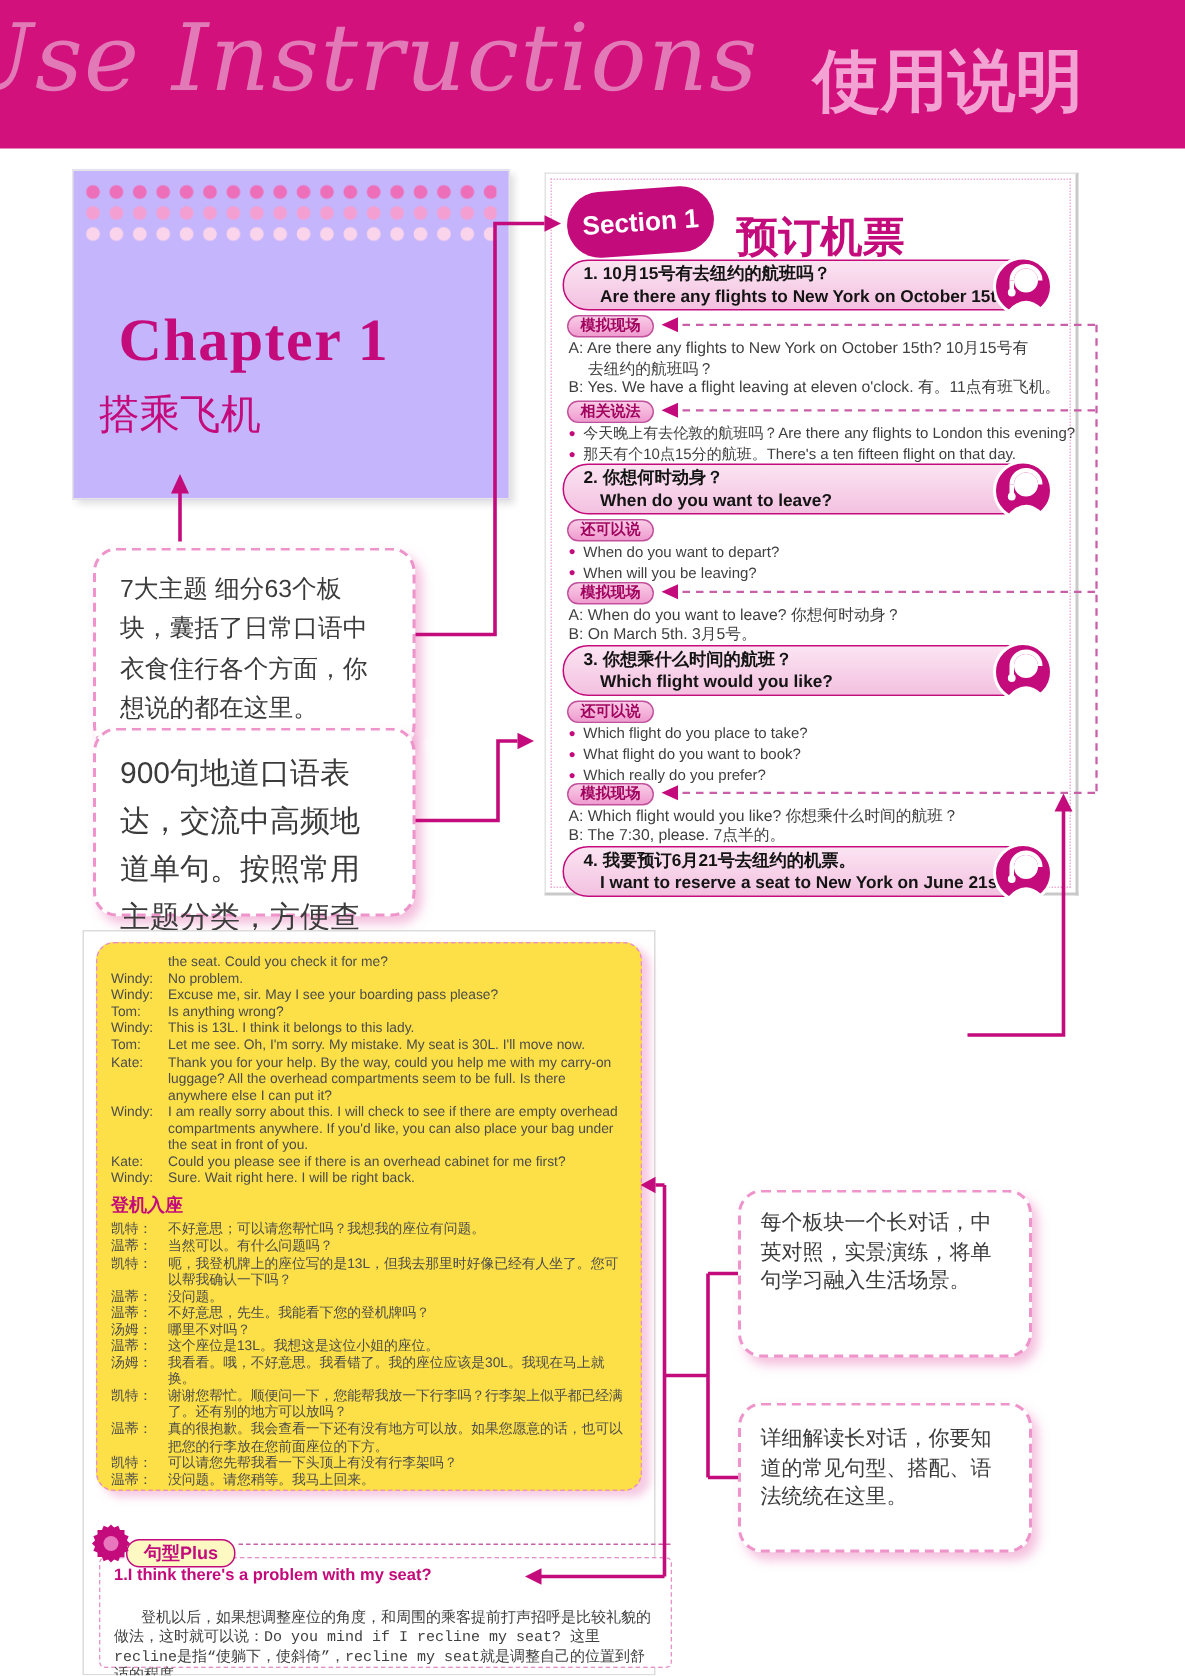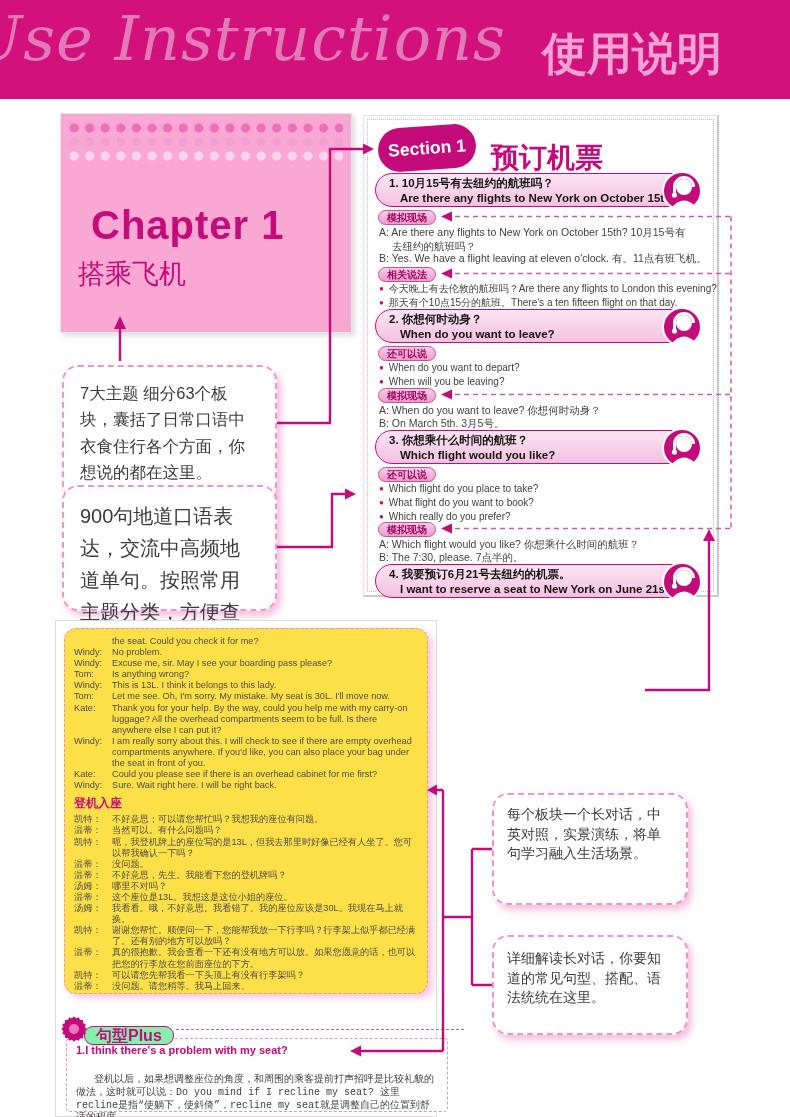--- a/index.html
+++ b/index.html
@@ -5,22 +5,22 @@
   html,body{margin:0;padding:0;background:#fff;}
   *{box-sizing:border-box;}
   .canvas{position:relative;width:790px;height:1117px;background:#fff;overflow:hidden;
           font-family:"Liberation Sans","DejaVu Sans",sans-serif;}
   
   .header{position:absolute;left:0;top:0;width:790px;height:99px;background:#d2117d;}
   .header-script{position:absolute;left:-30px;top:2px;font-family:"DejaVu Serif",serif;
           font-style:italic;font-size:62px;color:#e27ab8;letter-spacing:1px;white-space:nowrap;}
   .header-zh{position:absolute;left:542px;top:24px;font-size:45px;font-weight:bold;color:#f2a2d3;white-space:nowrap;}
   
-  .chapter-card{position:absolute;left:60px;top:113px;width:292px;height:220px;background:#f9a8d4;
-          border:1px solid #e6e6e6;box-shadow:3px 3px 5px rgba(0,0,0,.13);}
+  .chapter-card{position:absolute;left:48px;top:113px;width:292px;height:220px;background:#c4b5fd;
+          border:1px solid #e6e6e6;box-shadow:3px 3px 5px rgba(0,0,0,.13);font-family:Liberation Serif, serif;}
   .dots{margin:9px auto 0;width:274px;height:10px;background-repeat:repeat-x;background-size:15.6px 10px;}
   .dots.r1{background-image:radial-gradient(circle at 5px 5px,#ee6fb9 4.3px,transparent 4.8px);}
   .dots.r2{margin-top:4px;background-image:radial-gradient(circle at 5px 5px,#f49fd2 4.3px,transparent 4.8px);}
   .dots.r3{margin-top:4px;background-image:radial-gradient(circle at 5px 5px,#fad4eb 4.3px,transparent 4.8px);}
   .chapter-title{margin:42px 0 0 30px;font-size:40px;font-weight:bold;color:#c40b7c;letter-spacing:1px;}
   .chapter-sub{margin:8px 0 0 17px;font-size:27px;color:#c40b7c;}
   
   .bubble{position:absolute;background:#fff;border:2px dashed #ef94cb;border-radius:16px;
           color:#3b3b3b;box-shadow:4px 5px 7px rgba(236,130,190,.5);}
   .b1{left:62px;top:365px;width:215px;height:135px;padding:13px 16px;font-size:16.5px;line-height:1.6;}
@@ -51,22 +51,22 @@
   
   .bottom-page{position:absolute;left:55px;top:620px;width:382px;height:497px;background:#fff;border:1px solid #dcdcdc;}
   .dlg-box{position:absolute;left:8px;top:7px;width:364px;height:366px;border:1.5px dashed #ea8ec6;border-radius:12px;
           padding:7px 9px;box-shadow:5px 4px 6px rgba(238,150,200,.5);background:#fde047;}
   .dlg-row{display:flex;font-size:9.2px;line-height:11.1px;color:#4c4c4c;}
   .dlg-row .spk{flex:0 0 38px;}
   .dlg-row .txt{flex:1;}
   .boarding{font-size:12px;font-weight:bold;color:#c40b7c;margin:4px 0 2px;}
   .plus-row{position:absolute;left:60px;top:1016px;display:flex;align-items:center;height:26px;}
   .plus-star{width:28px;height:28px;margin-right:-4px;position:relative;z-index:2;}
-  .plus-tag{border:1.5px solid #c40b7c;border-radius:9px;padding:0 11px;font-size:16px;font-weight:bold;
-          color:#c40b7c;background:#86efac;height:19px;line-height:17px;position:relative;z-index:1;margin-top:12px;}
+  .plus-tag{border:1.5px solid #c40b7c;border-radius:9px;padding:0 11px;font-size:12px;font-weight:bold;
+          color:#c40b7c;background:#fef9c3;height:19px;line-height:17px;position:relative;z-index:1;margin-top:12px;}
   .plus-tail{width:288px;border-top:1.5px dashed #c95fa8;margin-left:2px;}
   .plus-box{position:absolute;left:66px;top:1038px;width:382px;height:74px;border:1.5px dashed #e593c7;
           border-radius:4px;padding:5px 9px;background:#fff;}
   .plus-title{font-size:11px;font-weight:bold;color:#c4097a;margin-bottom:18px;}
   .plus-body{font-size:10px;line-height:12.8px;color:#3f3f3f;text-indent:1.8em;font-family:Liberation Mono, monospace;}
   .overlay{position:absolute;left:0;top:0;z-index:6;pointer-events:none;}
 </style>
 </head>
 <body>
 

